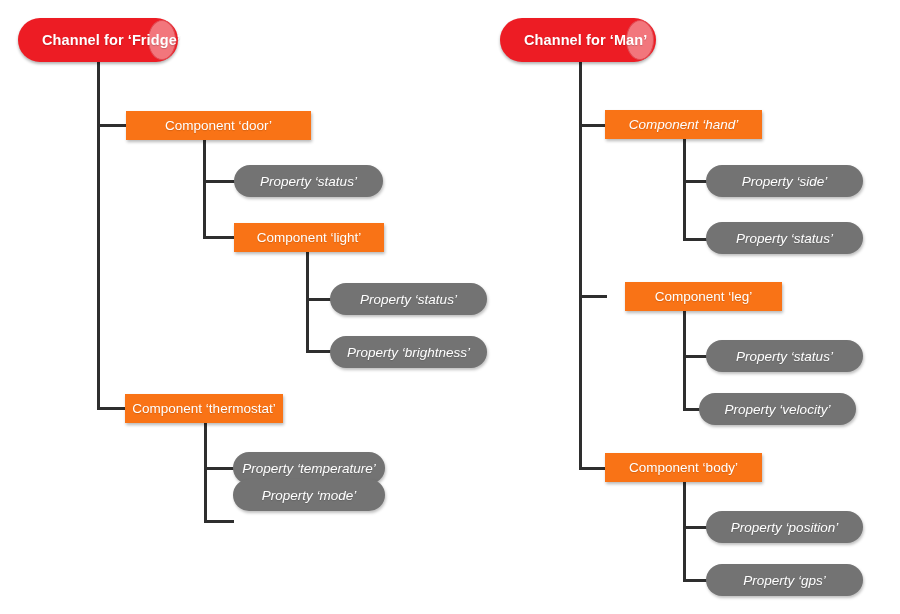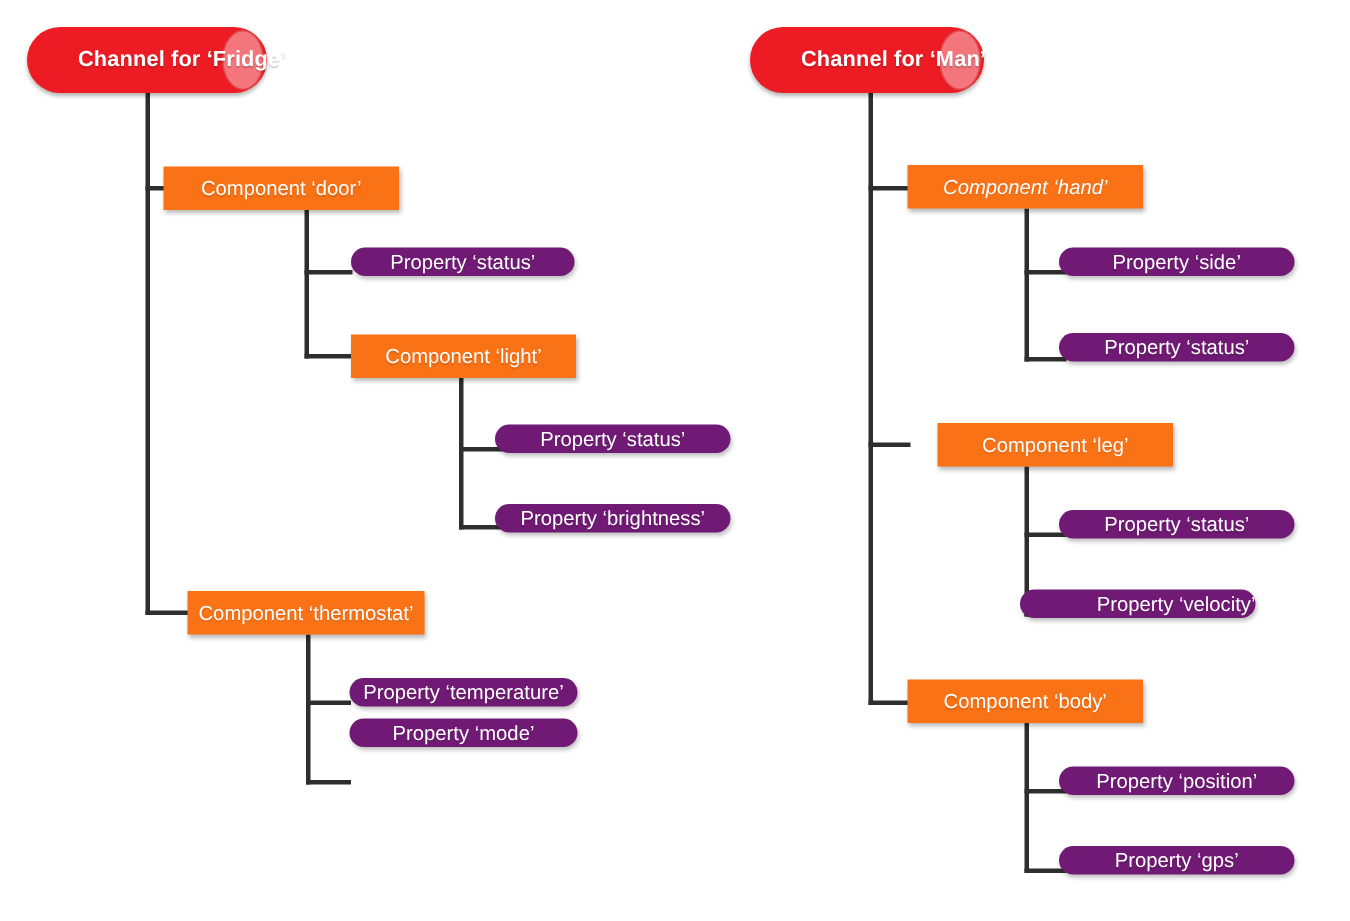--- a/index.html
+++ b/index.html
@@ -46,21 +46,21 @@
     border: 1px solid #e04a52;
     box-sizing: border-box;
   }
   .channel .ch-label {
     position: relative;
     z-index: 2;
     color: #ffffff;
     font-size: 14.5px;
     font-weight: bold;
     letter-spacing: 0.1px;
-    padding-left: 34px;
+    padding-left: 24px;
     white-space: nowrap;
     text-shadow: 0 1px 1px rgba(0,0,0,0.18);
   }
 
   
   .component {
     position: absolute;
     height: 29px;
     background: #F97316;
     box-shadow: 1px 2px 3px rgba(0,0,0,0.28);
@@ -73,28 +73,29 @@
     color: #ffffff;
     font-size: 13.5px;
     font-weight: normal;
     white-space: nowrap;
     text-shadow: 0 1px 1px rgba(0,0,0,0.15);
   }
 
   
   .property {
     position: absolute;
-    height: 19px;
+    height: 32px;
     border-radius: 16px;
-    background: #701a75;
+    background: #737373;
     box-shadow: 1px 2px 3px rgba(0,0,0,0.25);
     display: flex;
     align-items: center;
     justify-content: center;
     box-sizing: border-box;
+    font-style: italic;
   }
   .property .prop-label {
     color: #ffffff;
     font-size: 13.5px;
     font-weight: normal;
     white-space: nowrap;
     text-shadow: 0 1px 1px rgba(0,0,0,0.15);
   }
 </style>
 </head>
@@ -118,21 +119,21 @@
 
   <div class="conn v" style="left:204px; top:423px; height:100px;"></div>
   <div class="conn h" style="left:204px; top:467px; width:30px;"></div>
   <div class="conn h" style="left:204px; top:520px; width:30px;"></div>
 
   <div class="channel" style="left:18px; top:18px; width:160px;">
     <span class="cap"></span>
     <span class="ch-label">Channel for ‘Fridge’</span>
   </div>
 
-  <div class="component" style="left:109px; top:111px; width:157px;">
+  <div class="component" style="left:126px; top:111px; width:185px;">
     <span class="cmp-label">Component ‘door’</span>
   </div>
 
   <div class="property" style="left:234px; top:165px; width:149px;">
     <span class="prop-label">Property ‘status’</span>
   </div>
 
   <div class="component" style="left:234px; top:223px; width:150px;">
     <span class="cmp-label">Component ‘light’</span>
   </div>
@@ -192,21 +193,21 @@
   </div>
 
   <div class="component" style="left:605px; top:282px; width:157px;margin-left:20px;">
     <span class="cmp-label">Component ‘leg’</span>
   </div>
 
   <div class="property" style="left:706px; top:340px; width:157px;">
     <span class="prop-label">Property ‘status’</span>
   </div>
 
-  <div class="property" style="left:680px; top:393px; width:157px;justify-content:flex-end;">
+  <div class="property" style="left:699px; top:393px; width:157px;">
     <span class="prop-label">Property ‘velocity’</span>
   </div>
 
   <div class="component" style="left:605px; top:453px; width:157px;">
     <span class="cmp-label">Component ‘body’</span>
   </div>
 
   <div class="property" style="left:706px; top:564px; width:157px;">
     <span class="prop-label">Property ‘gps’</span>
   </div>

